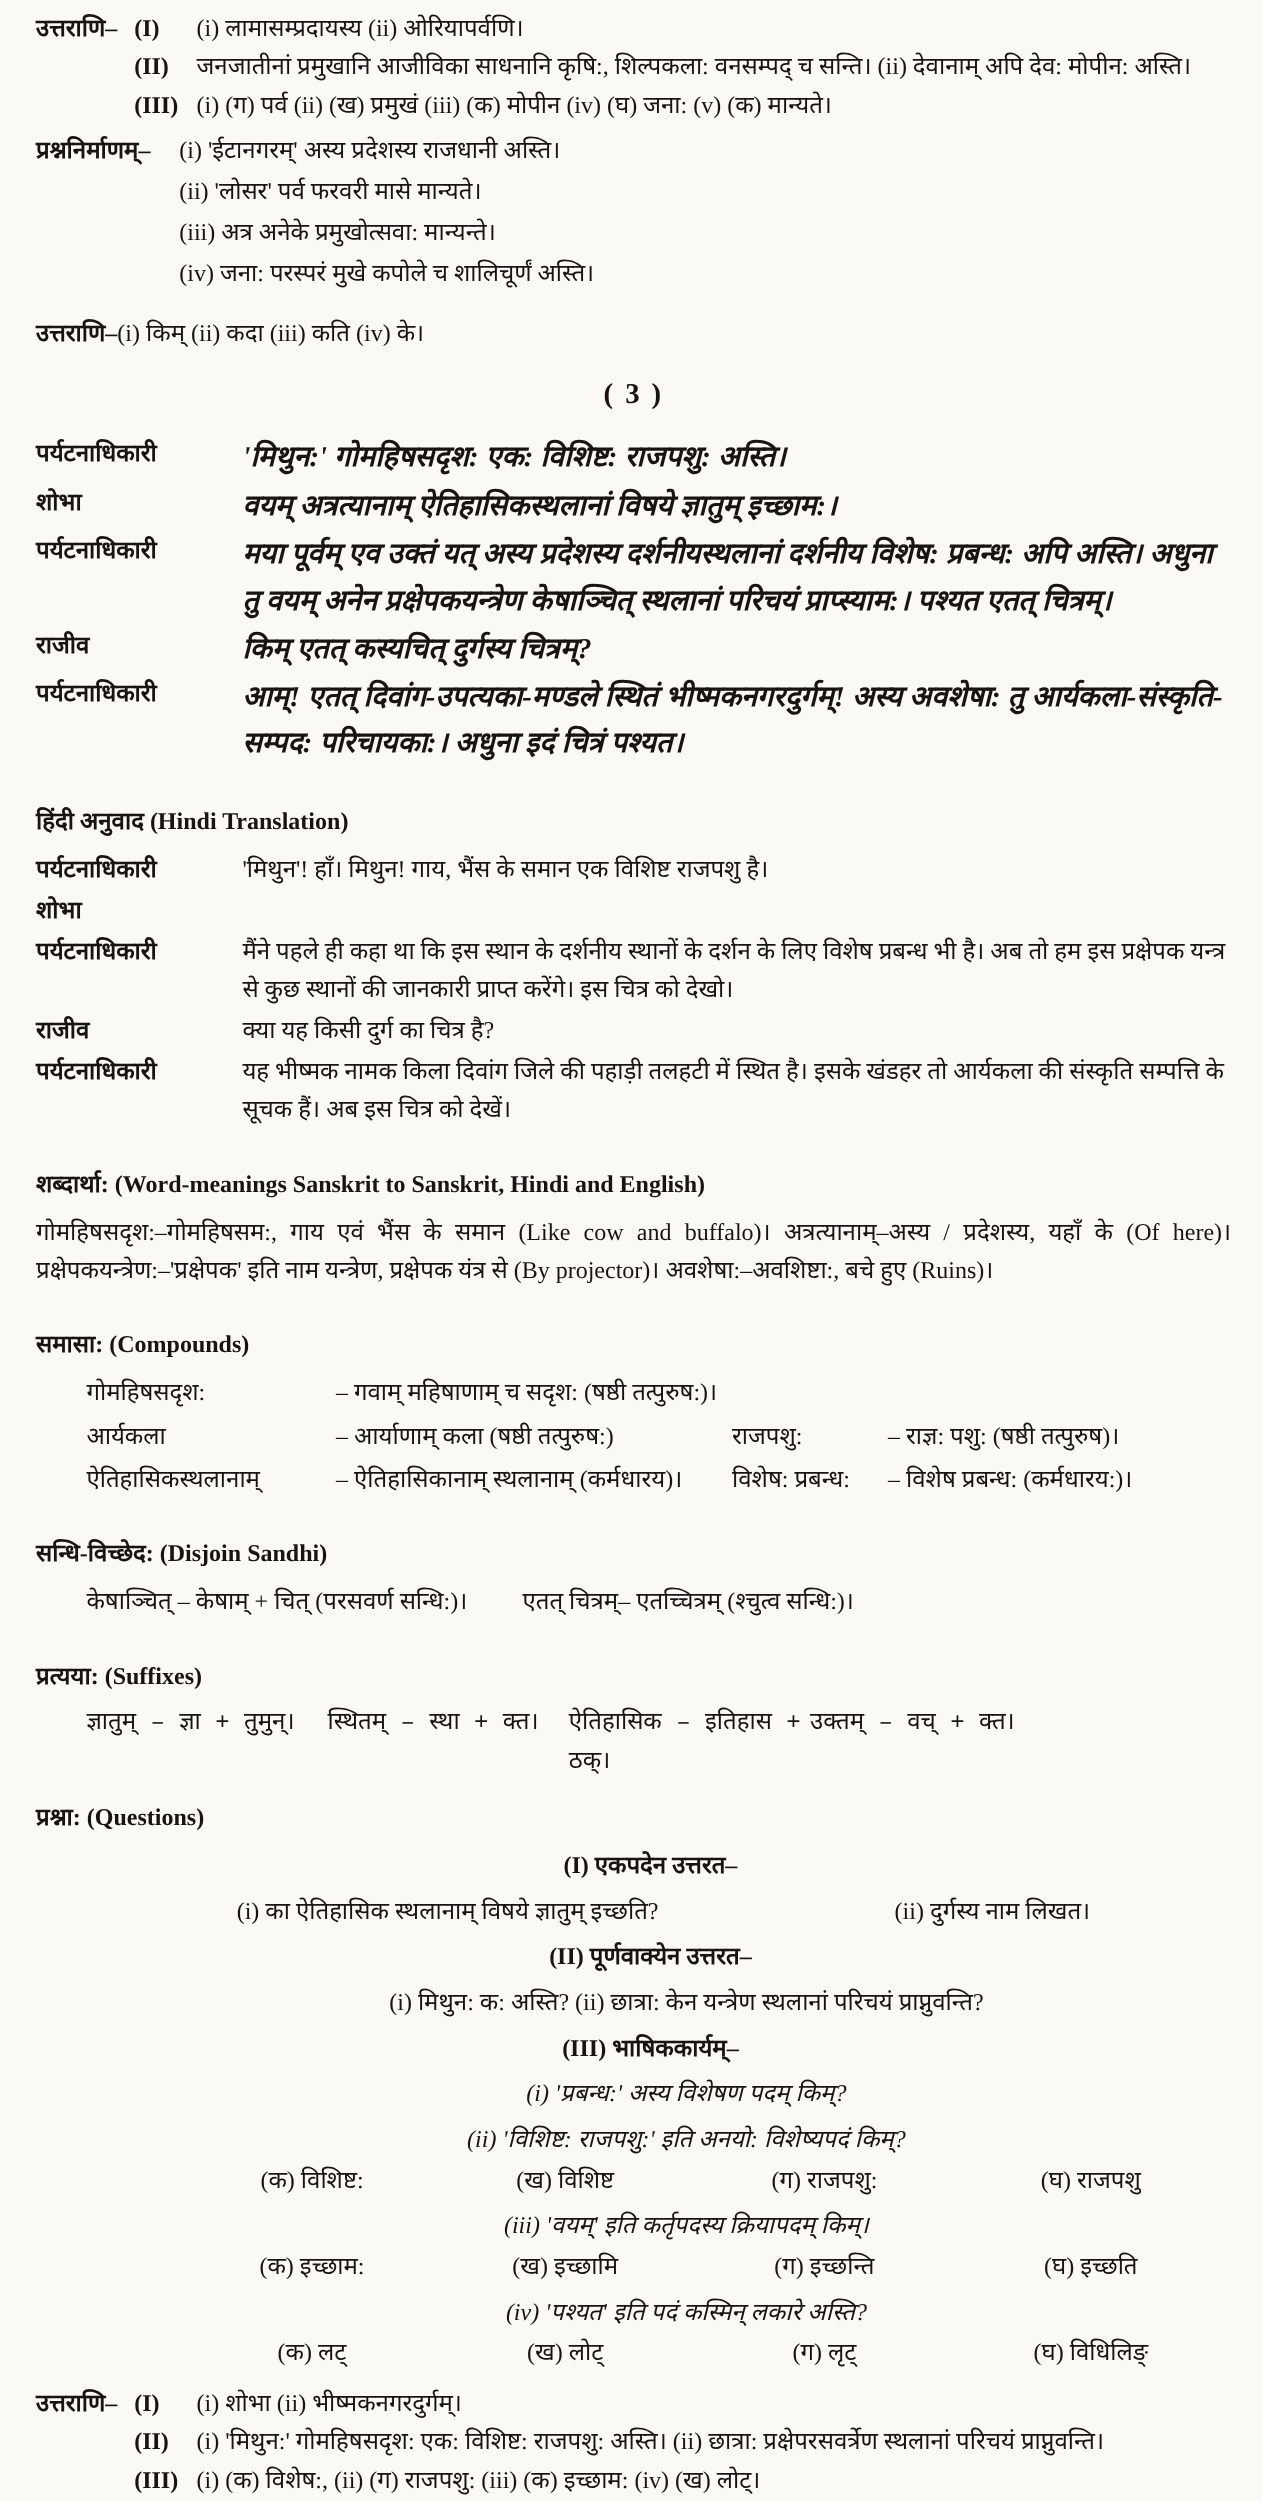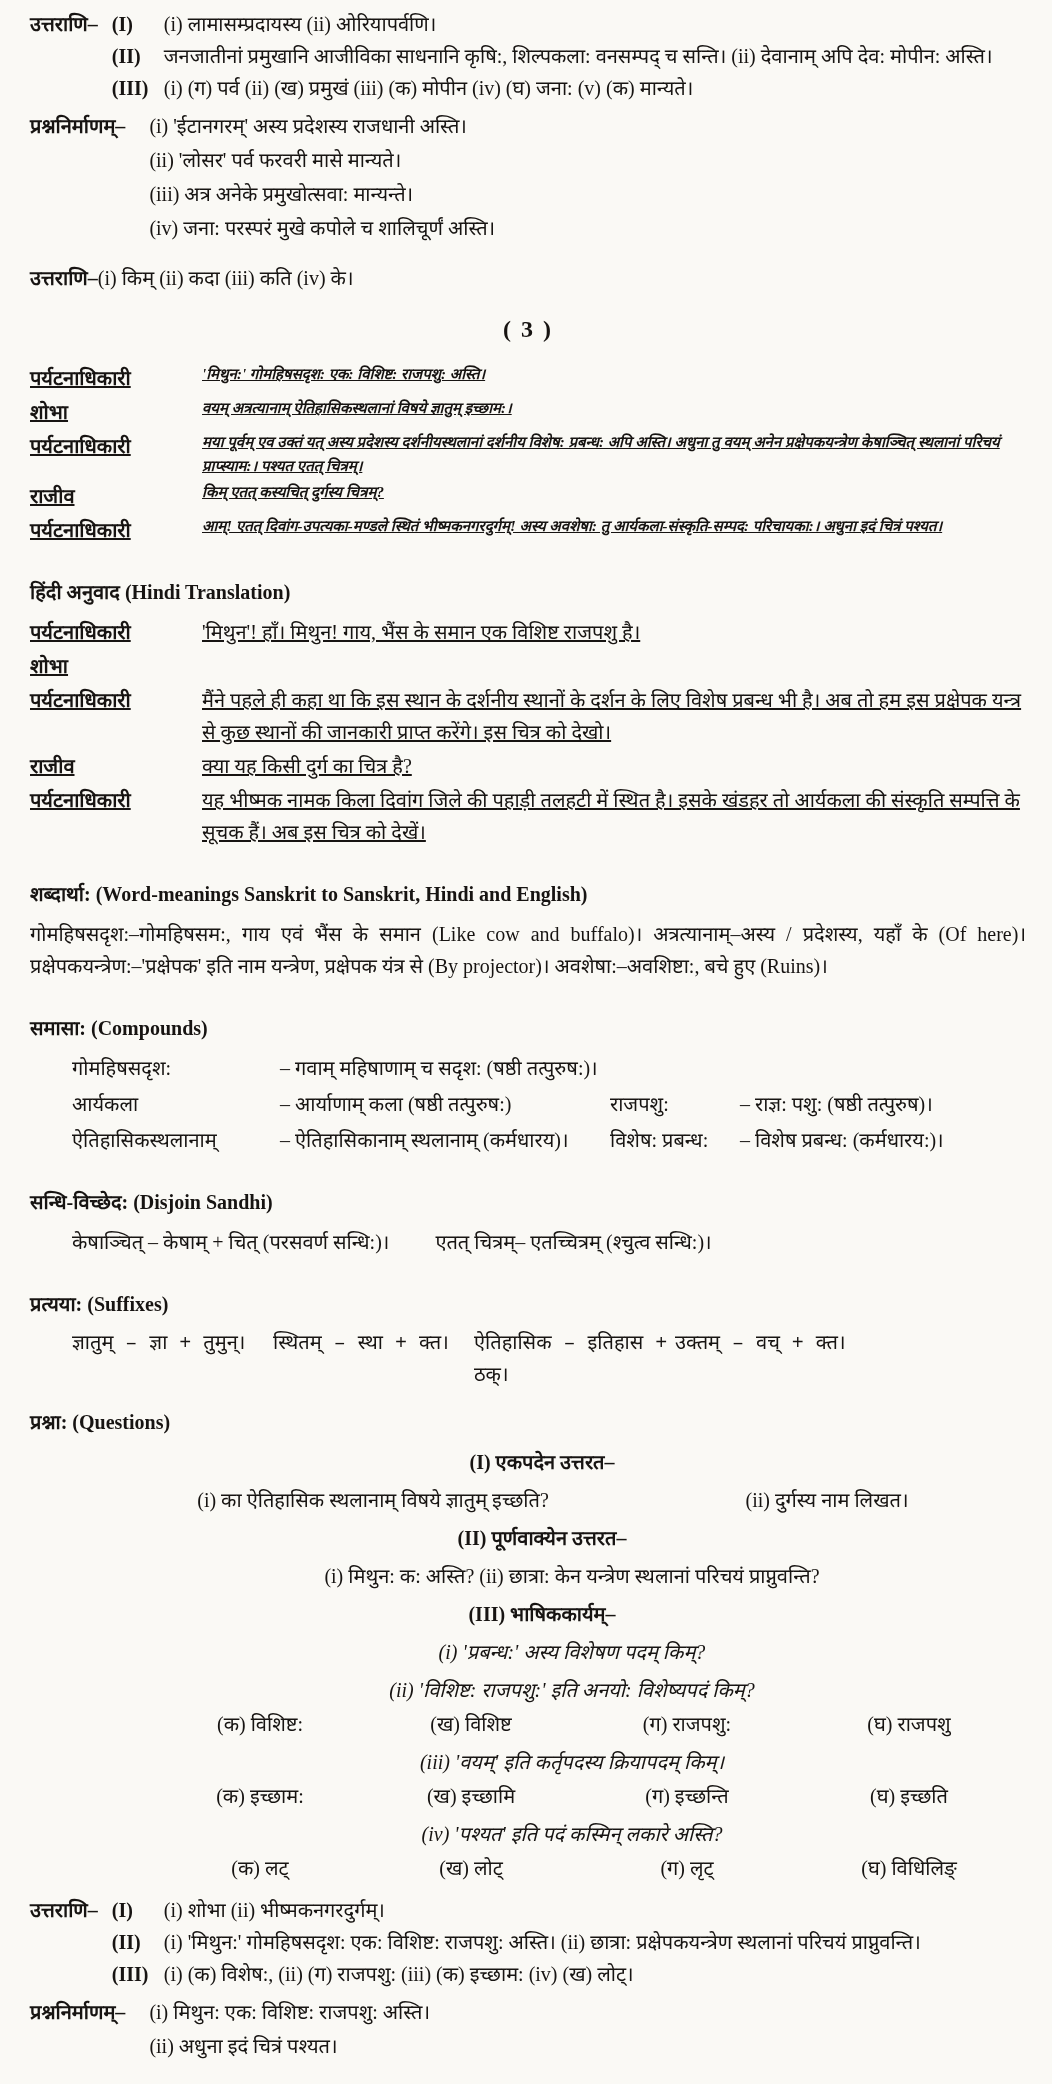--- a/index.html
+++ b/index.html
@@ -49,30 +49,30 @@
 
   .part-marker {
     text-align: center;
     font-weight: bold;
     font-size: 24px;
     margin: 16px 0 14px 0;
     letter-spacing: 2px;
   }
 
   
-  .dlg-row { display: flex; margin-bottom: 2px; text-decoration: underline; }
+  .dlg-row { display: flex; margin-bottom: 2px; }
   .dlg-speaker {
     flex: 0 0 172px;
     font-weight: bold;
   }
   .dlg-text { flex: 1 1 auto; }
   .sanskrit .dlg-text {
     font-style: italic;
     font-weight: 600;
-    font-size: 15px;
+    font-size: 24px;
   }
 
   .section-heading {
     font-weight: bold;
     font-size: 20px;
     margin: 30px 0 8px 0;
   }
 
   .wm-body { text-align: justify; }
 
@@ -278,21 +278,21 @@
 
   <div class="hang mt10">
     <div class="hang-label">उत्तराणि–</div>
     <div class="hang-body">
       <div class="ans-item">
         <div class="ans-num">(I)</div>
         <div class="ans-text">(i) शोभा   (ii) भीष्मकनगरदुर्गम्।</div>
       </div>
       <div class="ans-item">
         <div class="ans-num">(II)</div>
-        <div class="ans-text">(i) 'मिथुन:' गोमहिषसदृश: एक: विशिष्ट: राजपशु: अस्ति। (ii) छात्रा: प्रक्षेपकयन्त्रेण स्थलानां परिचयं प्राप्नुवन्ति।</div>
+        <div class="ans-text">(i) 'मिथुन:' गोमहिषसदृश: एक: विशिष्ट: राजपशु: अस्ति। (ii) छात्रा: प्रक्षेपरसवर्त्रेण स्थलानां परिचयं प्राप्नुवन्ति।</div>
       </div>
       <div class="ans-item">
         <div class="ans-num">(III)</div>
         <div class="ans-text">(i) (क) विशेष:,  (ii) (ग) राजपशु:  (iii) (क) इच्छाम:  (iv) (ख) लोट्।</div>
       </div>
     </div>
   </div>
 
   <div class="hang mt6">
     <div class="hang-label">प्रश्ननिर्माणम्–</div>

